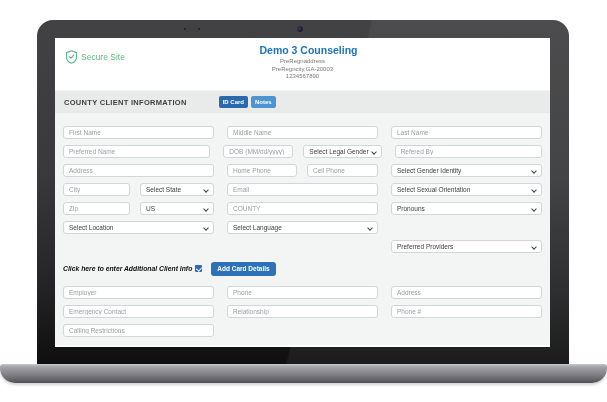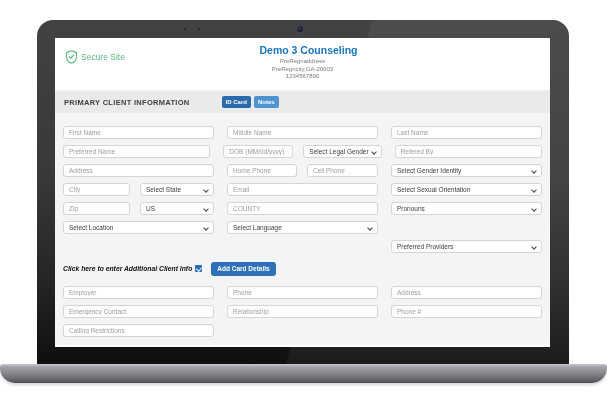--- a/index.html
+++ b/index.html
@@ -126,21 +126,21 @@
         </div>
         <div class="clinic">
           <div class="clinic-title">Demo 3 Counseling</div>
           <div class="clinic-sub">PreRegnaddress</div>
           <div class="clinic-sub">PreRegncity,GA-20003</div>
           <div class="clinic-sub">1234567890</div>
         </div>
       </div>
 
       <div class="section-bar">
-        <span class="section-title">PRIMARY CLIENT INFORMATION</span>
+        <span class="section-title">COUNTY CLIENT INFORMATION</span>
         <button class="pill-btn idcard">ID Card</button>
         <button class="pill-btn notes">Notes</button>
       </div>
 
       <div class="form-area">
 
         <div class="row">
           <div class="cell">
               <input class="fld" placeholder="First Name" style="">
             </div>

